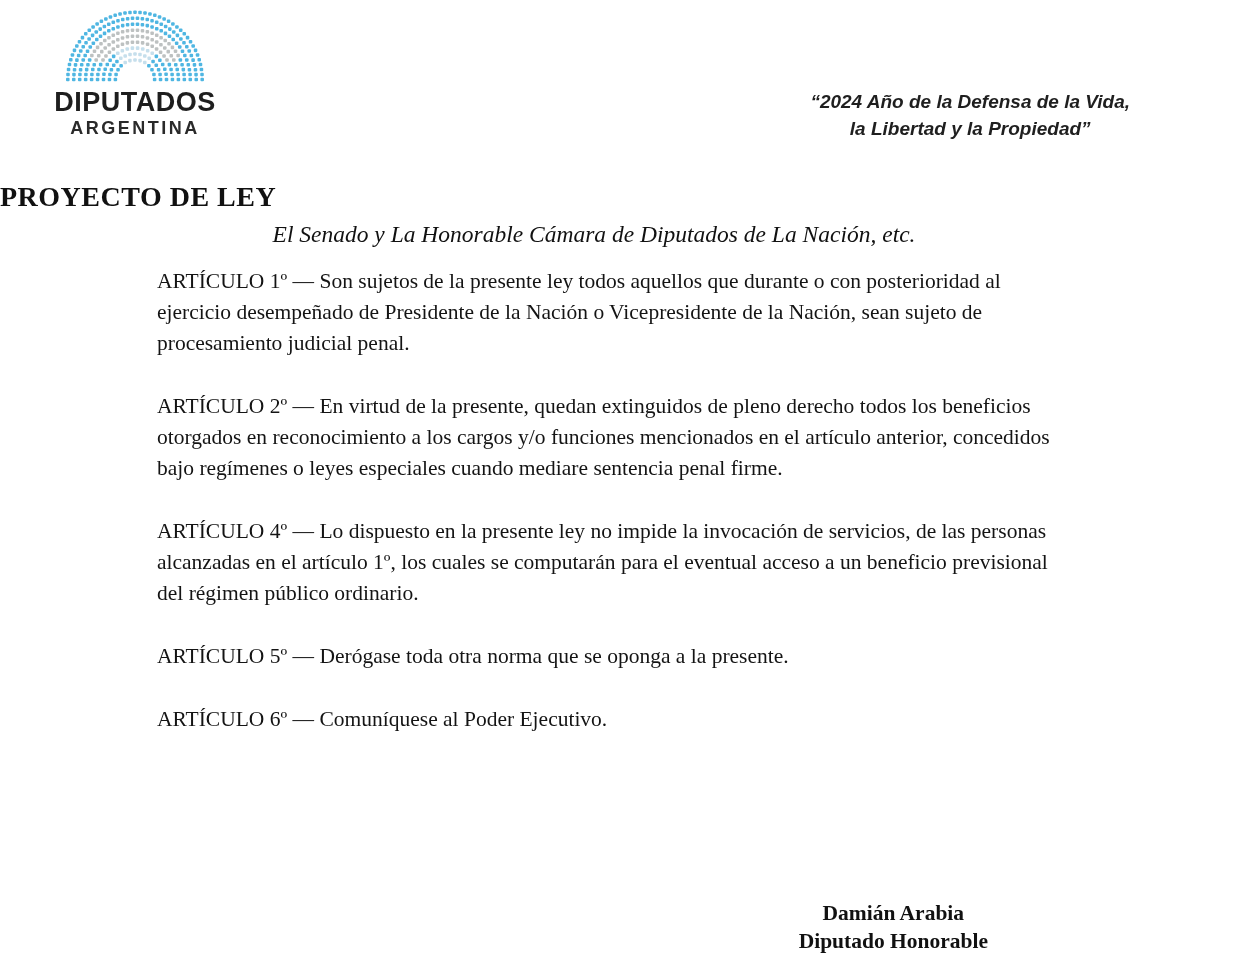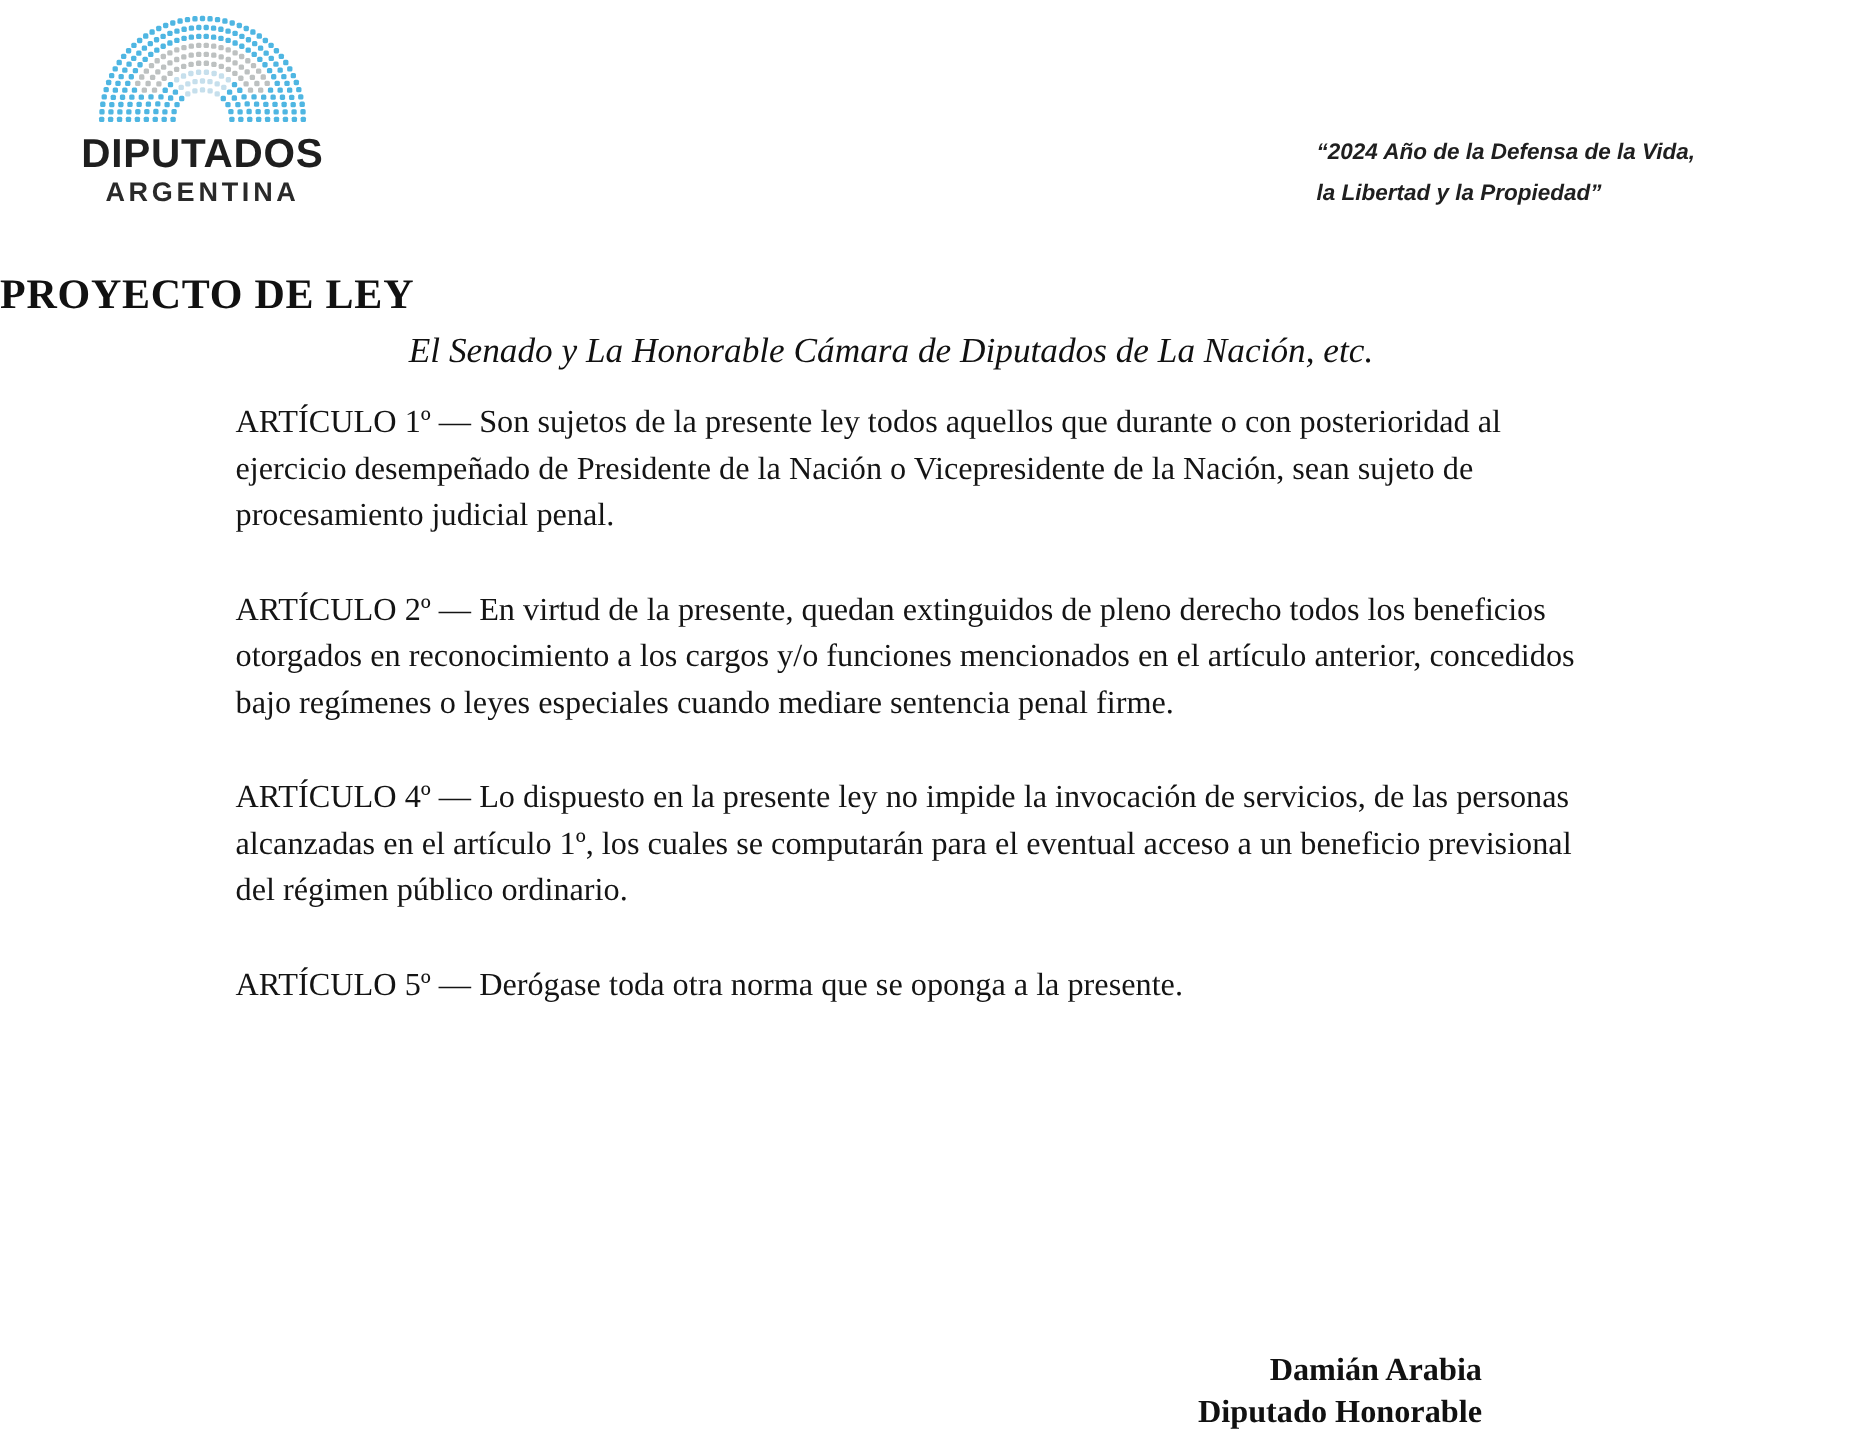--- a/index.html
+++ b/index.html
@@ -48,25 +48,25 @@
     letter-spacing: 2.5px;
     color: #2a2a2a;
     line-height: 1.05;
   }
 
   
   .motto {
     position: absolute;
     right: 58px;
     top: 88px;
-    text-align: left;
+    text-align: center;
     font-family: "Liberation Sans", sans-serif;
     font-style: italic;
     font-weight: 600;
-    font-size: 15px;
+    font-size: 19px;
     line-height: 27px;
     color: #1f1f1f;
   }
 
   
   .doc-title {
     position: absolute;
     left: 0;
     top: 181px;
     width: 100%;
@@ -100,21 +100,21 @@
     line-height: 31px;
     text-align: left;
     color: #141414;
   }
 
   
   .signature {
     position: absolute;
     right: 200px;
     top: 899px;
-    text-align: right;
+    text-align: center;
     font-weight: 700;
     font-size: 21.5px;
     line-height: 28px;
     color: #111;
   }
 </style>
 </head>
 <body>
 
 <div class="page">
@@ -385,20 +385,21 @@
   </div>
 
   <div class="doc-title">PROYECTO DE LEY</div>
   <div class="doc-salutation">El Senado y La Honorable Cámara de Diputados de La Nación, etc.</div>
 
   <div class="articles">
     <p>ARTÍCULO 1º — Son sujetos de la presente ley todos aquellos que durante o con posterioridad al ejercicio desempeñado de Presidente de la Nación o Vicepresidente de la Nación, sean sujeto de procesamiento judicial penal.</p>
     <p>ARTÍCULO 2º — En virtud de la presente, quedan extinguidos de pleno derecho todos los beneficios otorgados en reconocimiento a los cargos y/o funciones mencionados en el artículo anterior, concedidos bajo regímenes o leyes especiales cuando mediare sentencia penal firme.</p>
     <p>ARTÍCULO 4º — Lo dispuesto en la presente ley no impide la invocación de servicios, de las personas alcanzadas en el artículo 1º, los cuales se computarán para el eventual acceso a un beneficio previsional del régimen público ordinario.</p>
     <p>ARTÍCULO 5º — Derógase toda otra norma que se oponga a la presente.</p>
+    <p>ARTÍCULO 6º — Comuníquese al Poder Ejecutivo.</p>
   </div>
 
   <div class="signature">
     <div>Damián Arabia</div>
     <div>Diputado Honorable</div>
   </div>
 
 </div>
 
 </body></html>

